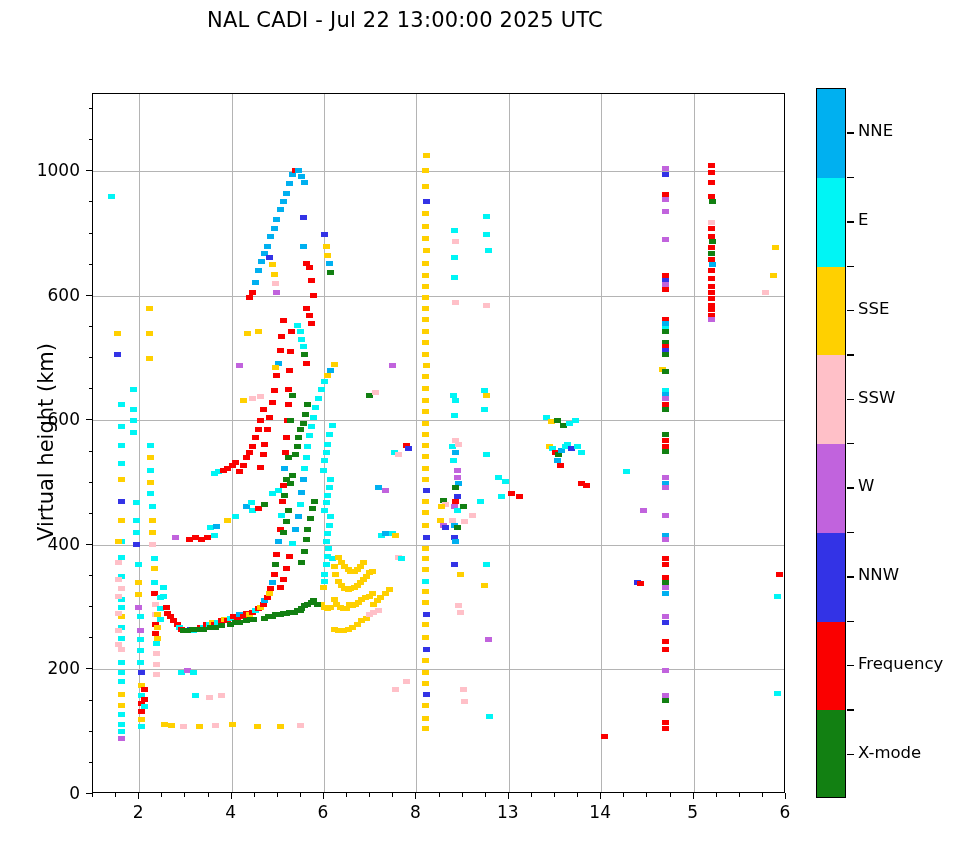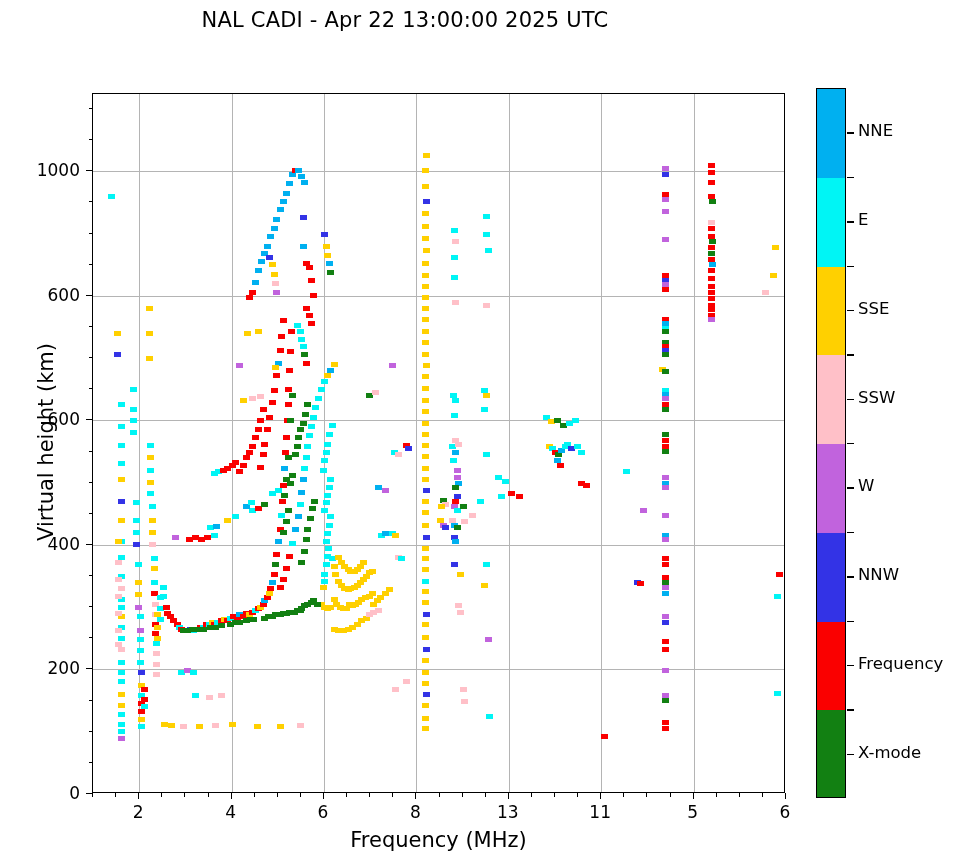--- a/index.html
+++ b/index.html
@@ -60,21 +60,21 @@
   .cbar-title{
     position:absolute;left:832px;top:330px;width:270px;text-align:center;
     font-size:21px;color:#000;transform:rotate(90deg);transform-origin:50% 50%;
   }
 </style>
 </head>
 <body>
 
 <div id="root">
 
-  <div class="title">NAL CADI - Apr 22 13:00:00 2025 UTC</div>
+  <div class="title">NAL CADI - Jul 22 13:00:00 2025 UTC</div>
 
   <div class="plot-frame" id="plot">
       <div class="gridline-v" style="left: 46.2px;"></div>
       <div class="gridline-v" style="left: 138.6px;"></div>
       <div class="gridline-v" style="left: 231px;"></div>
       <div class="gridline-v" style="left: 323.4px;"></div>
       <div class="gridline-v" style="left: 415.8px;"></div>
       <div class="gridline-v" style="left: 508.2px;"></div>
       <div class="gridline-v" style="left: 600.6px;"></div>
       <div class="gridline-h" style="top: 575.4px;"></div>
@@ -761,21 +761,21 @@
       <div class="tick-x major" style="left: 692.6px; top: 793px;"></div>
       <div class="tick-x minor" style="left: 715.7px; top: 793px;"></div>
       <div class="tick-x minor" style="left: 738.8px; top: 793px;"></div>
       <div class="tick-x minor" style="left: 761.9px; top: 793px;"></div>
       <div class="tick-x major" style="left: 785px; top: 793px;"></div>
       <div class="xlabel-tick" style="left: 108.2px; top: 802px;">2</div>
       <div class="xlabel-tick" style="left: 200.6px; top: 802px;">4</div>
       <div class="xlabel-tick" style="left: 293px; top: 802px;">6</div>
       <div class="xlabel-tick" style="left: 385.4px; top: 802px;">8</div>
       <div class="xlabel-tick" style="left: 477.8px; top: 802px;">13</div>
-      <div class="xlabel-tick" style="left: 570.2px; top: 802px;">11</div>
+      <div class="xlabel-tick" style="left: 570.2px; top: 802px;">14</div>
       <div class="xlabel-tick" style="left: 662.6px; top: 802px;">5</div>
       <div class="xlabel-tick" style="left: 755px; top: 802px;">6</div>
     </div>
   <div id="yticks">
       <div class="tick-y major" style="left: 86px; top: 793px;"></div>
       <div class="tick-y minor" style="left: 88.5px; top: 761.9px;"></div>
       <div class="tick-y minor" style="left: 88.5px; top: 730.7px;"></div>
       <div class="tick-y minor" style="left: 88.5px; top: 699.6px;"></div>
       <div class="tick-y major" style="left: 86px; top: 668.4px;"></div>
       <div class="tick-y minor" style="left: 88.5px; top: 637.3px;"></div>
@@ -797,21 +797,20 @@
       <div class="tick-y minor" style="left: 88.5px; top: 139.1px;"></div>
       <div class="tick-y minor" style="left: 88.5px; top: 107.9px;"></div>
       <div class="ylabel-tick" style="left: 20px; top: 783px;">0</div>
       <div class="ylabel-tick" style="left: 20px; top: 658.4px;">200</div>
       <div class="ylabel-tick" style="left: 20px; top: 533.9px; text-align: right;">400</div>
       <div class="ylabel-tick" style="left: 20px; top: 409.3px;">600</div>
       <div class="ylabel-tick" style="left: 20px; top: 284.8px;">600</div>
       <div class="ylabel-tick" style="left: 20px; top: 160.2px;">1000</div>
     </div>
 
-  <div class="axis-title-x">Frequency (MHz)</div>
   <div class="axis-title-y">Virtual height (km)</div>
 
   <div class="cbar" id="cbar">
       <div class="cbar-seg" style="top: 0px; height: 88.75px; background: rgb(0, 176, 240);"></div>
       <div class="cbar-seg" style="top: 88.75px; height: 88.75px; background: rgb(0, 245, 245);"></div>
       <div class="cbar-seg" style="top: 177.5px; height: 88.75px; background: rgb(255, 208, 0);"></div>
       <div class="cbar-seg" style="top: 266.25px; height: 88.75px; background: rgb(255, 192, 200);"></div>
       <div class="cbar-seg" style="top: 355px; height: 88.75px; background: rgb(193, 99, 221);"></div>
       <div class="cbar-seg" style="top: 443.75px; height: 88.75px; background: rgb(51, 51, 230);"></div>
       <div class="cbar-seg" style="top: 532.5px; height: 88.75px; background: rgb(250, 0, 0);"></div>

